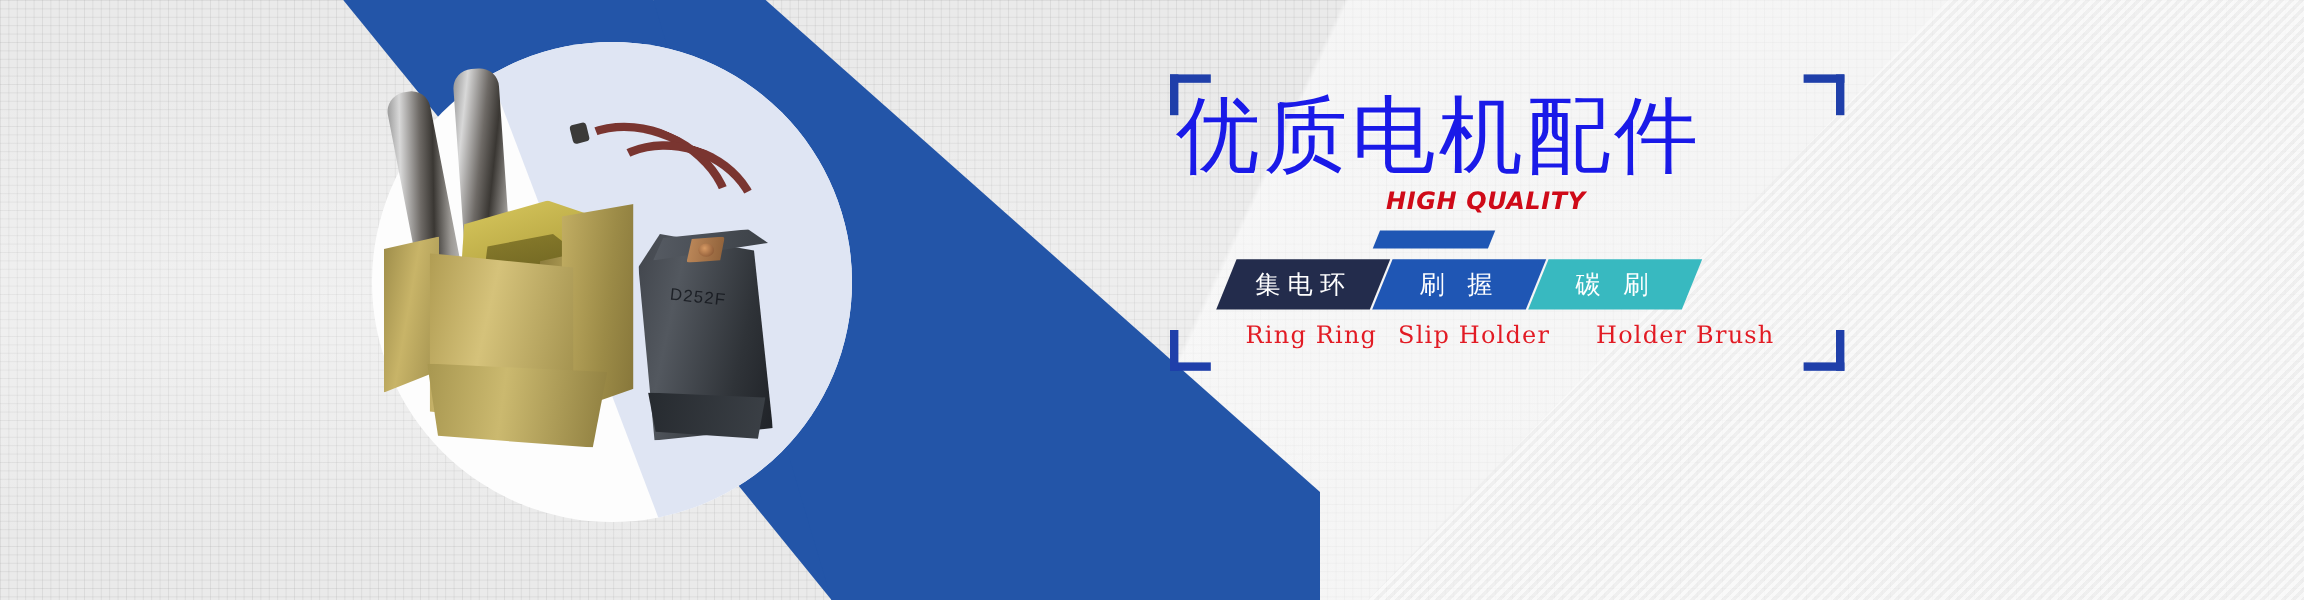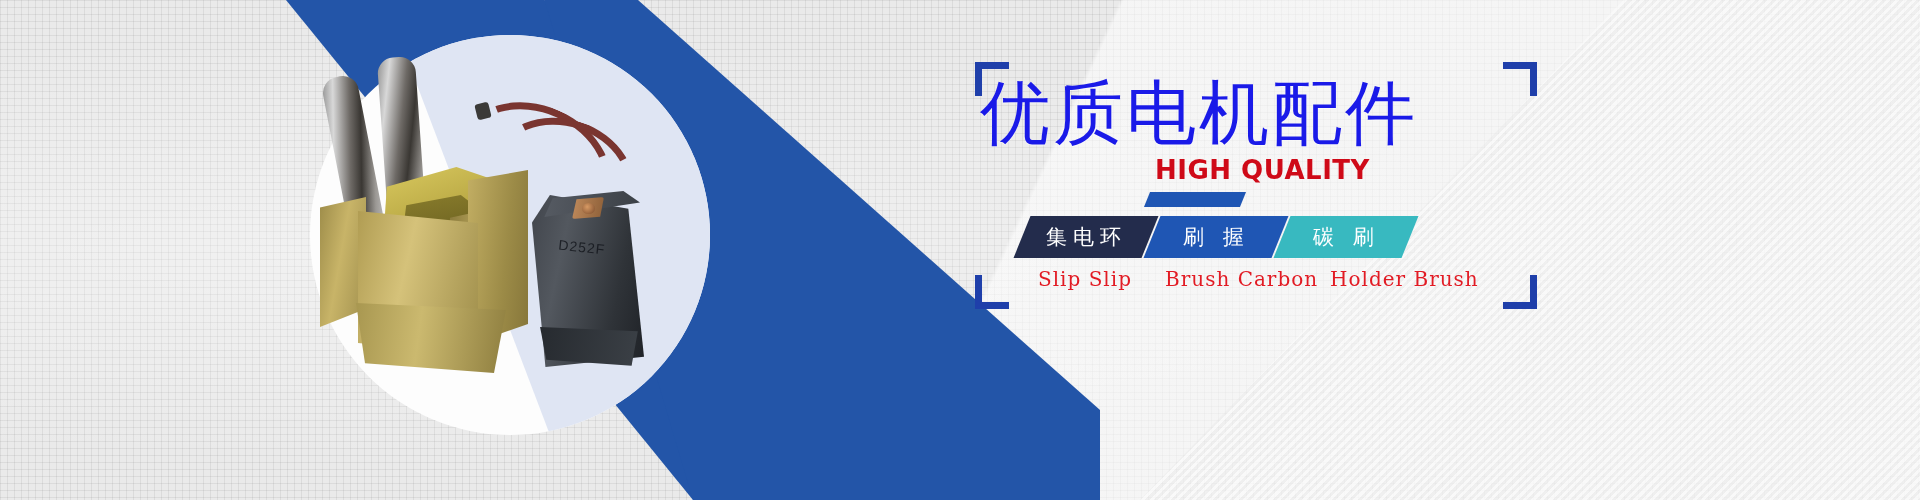--- a/index.html
+++ b/index.html
@@ -193,22 +193,22 @@
     position:absolute;left:980px;top:78px;
     font-family:"DejaVu Serif","Liberation Serif",serif;
     font-size:70px;line-height:1;color:#1a1ae8;
     letter-spacing:3px;white-space:nowrap;
     text-shadow:0 1px 0 rgba(255,255,255,.5);
   }
 
   .high-quality{
     position:absolute;left:1155px;top:155px;
     font-family:"DejaVu Sans","Liberation Sans",sans-serif;
-    font-size:26px;font-weight:bold;color:#cf0a18;
-    letter-spacing:.5px;white-space:nowrap;
+    font-size:20px;font-weight:bold;color:#cf0a18;
+    letter-spacing:.5px;white-space:nowrap;font-style:italic;
   }
 
   .accent-bar{
     position:absolute;left:1147px;top:192px;width:96px;height:15px;
     background:#1f56b4;
     transform:skewX(-22deg);
   }
 
   .tabs{position:absolute;left:1022px;top:216px;height:42px;}
   .tab{
@@ -308,19 +308,19 @@
       </div>
       <div class="tab tab-2">
         <span>刷 握</span>
       </div>
       <div class="tab tab-3">
         <span>碳 刷</span>
       </div>
     </div>
 
     <div class="sub-labels">
-      <div class="sub sub-1">Slip Slip</div>
-      <div class="sub sub-2">Brush Carbon</div>
+      <div class="sub sub-1">Ring Ring</div>
+      <div class="sub sub-2">Slip Holder</div>
       <div class="sub sub-3">Holder Brush</div>
     </div>
 
   </div>
 </div>
 
 </body></html>

